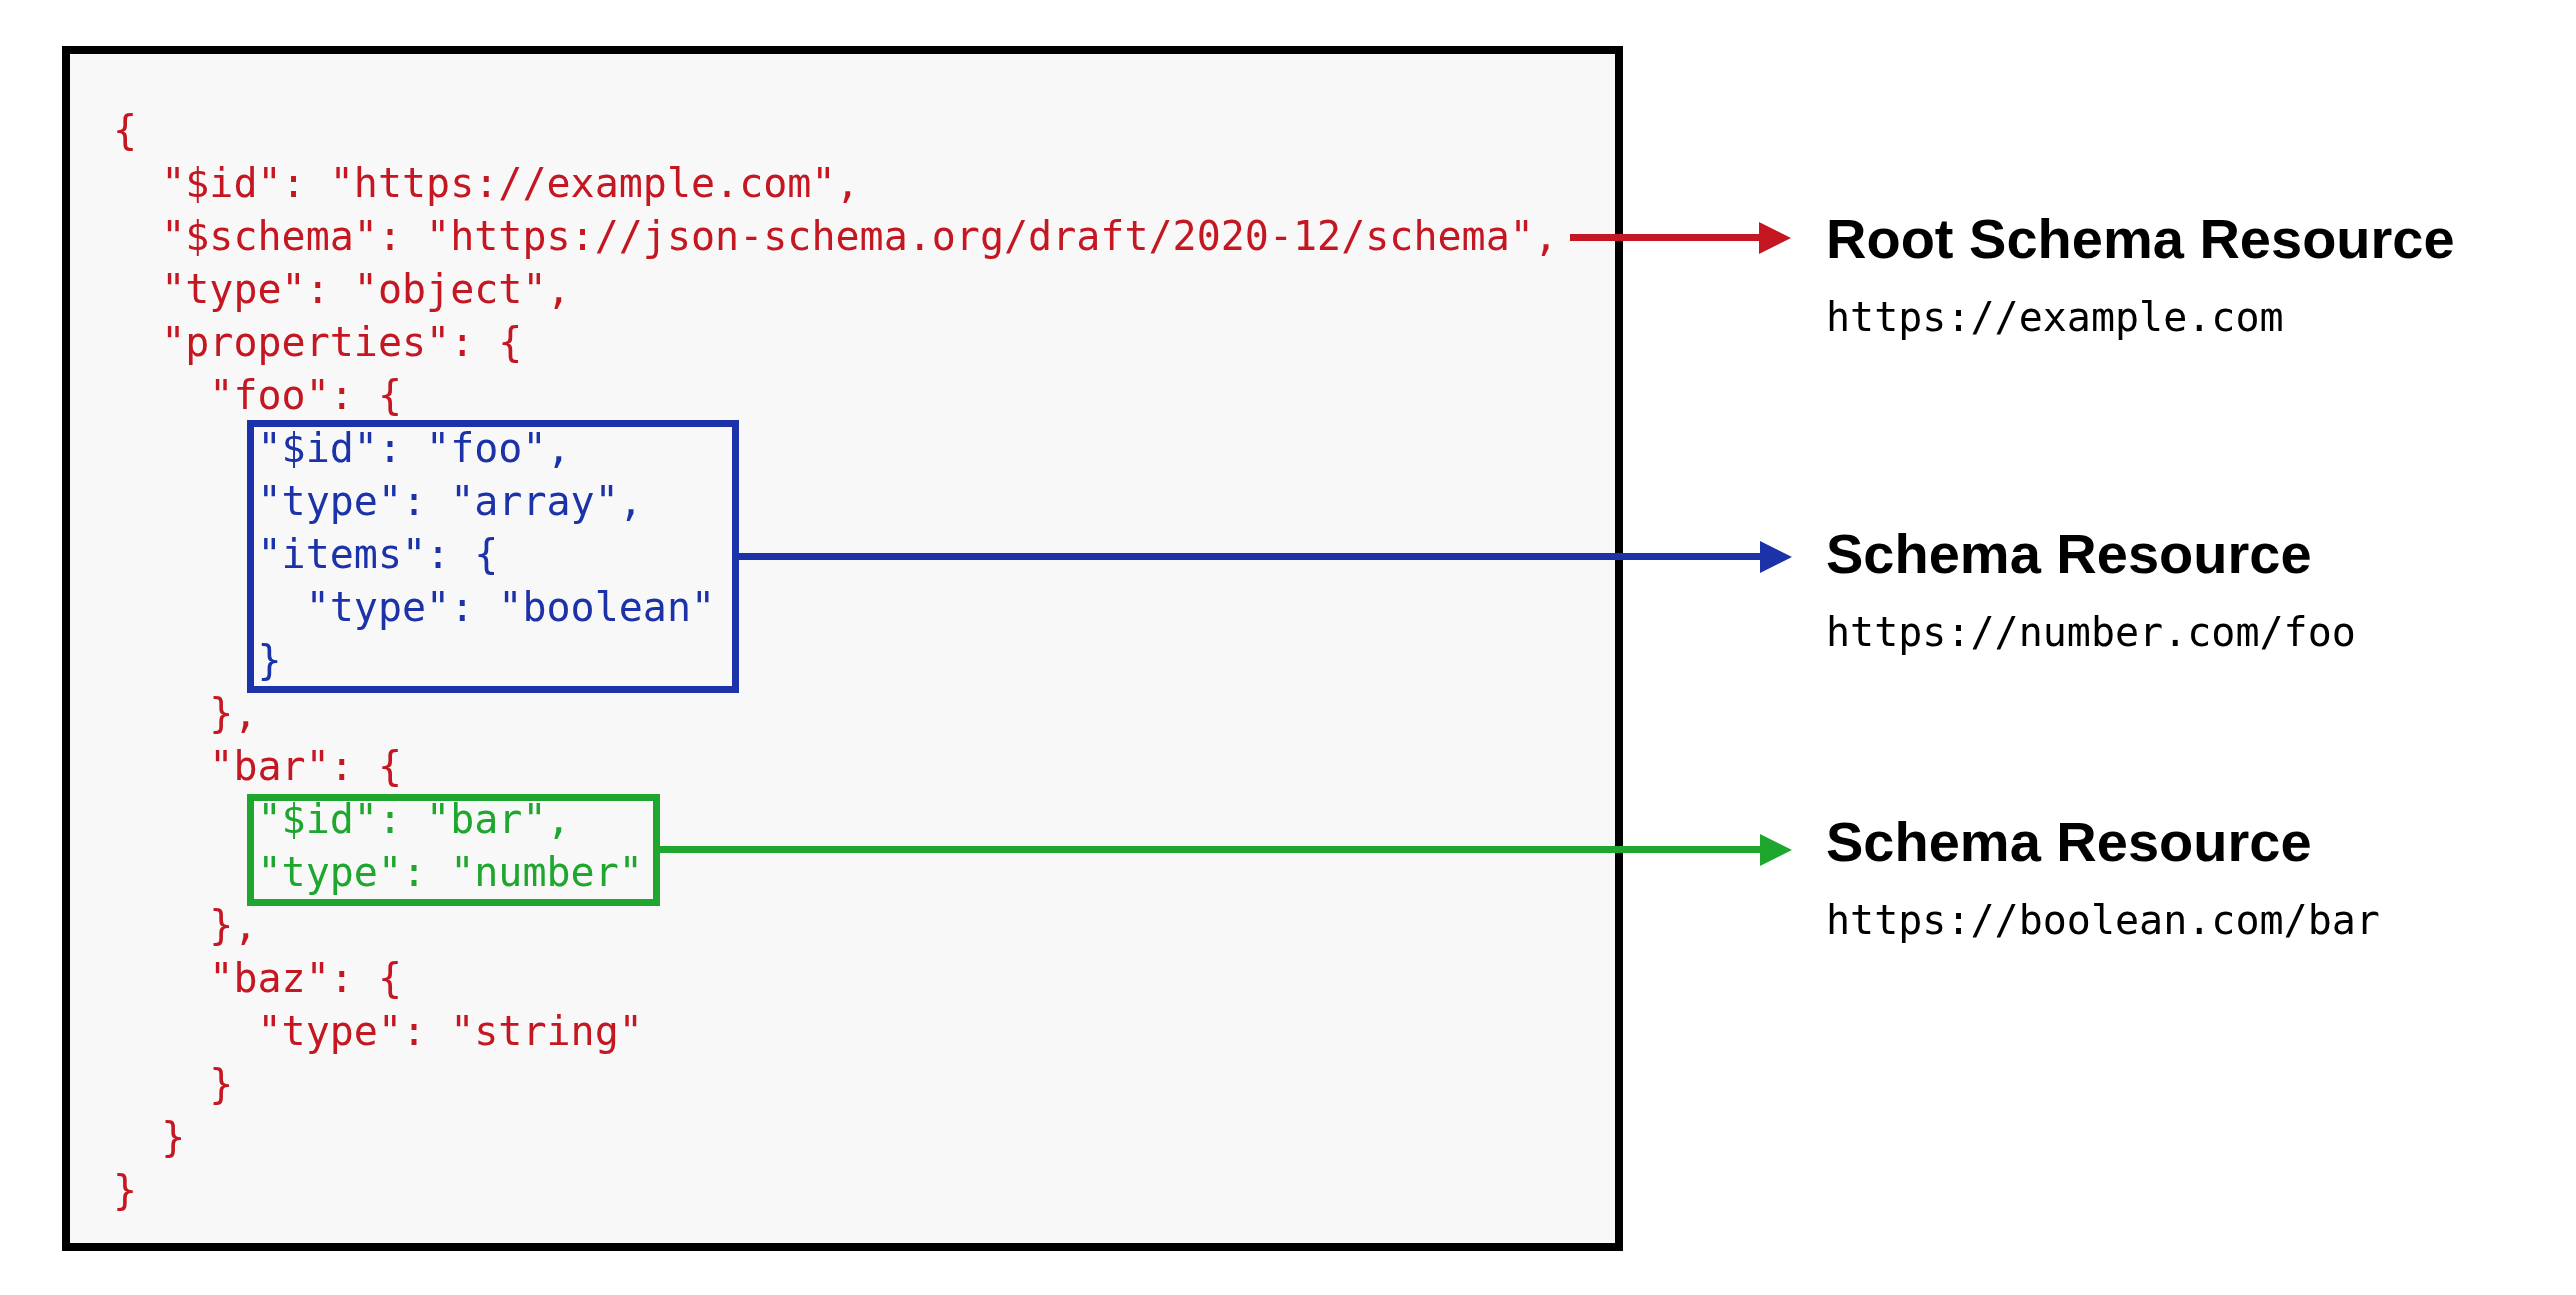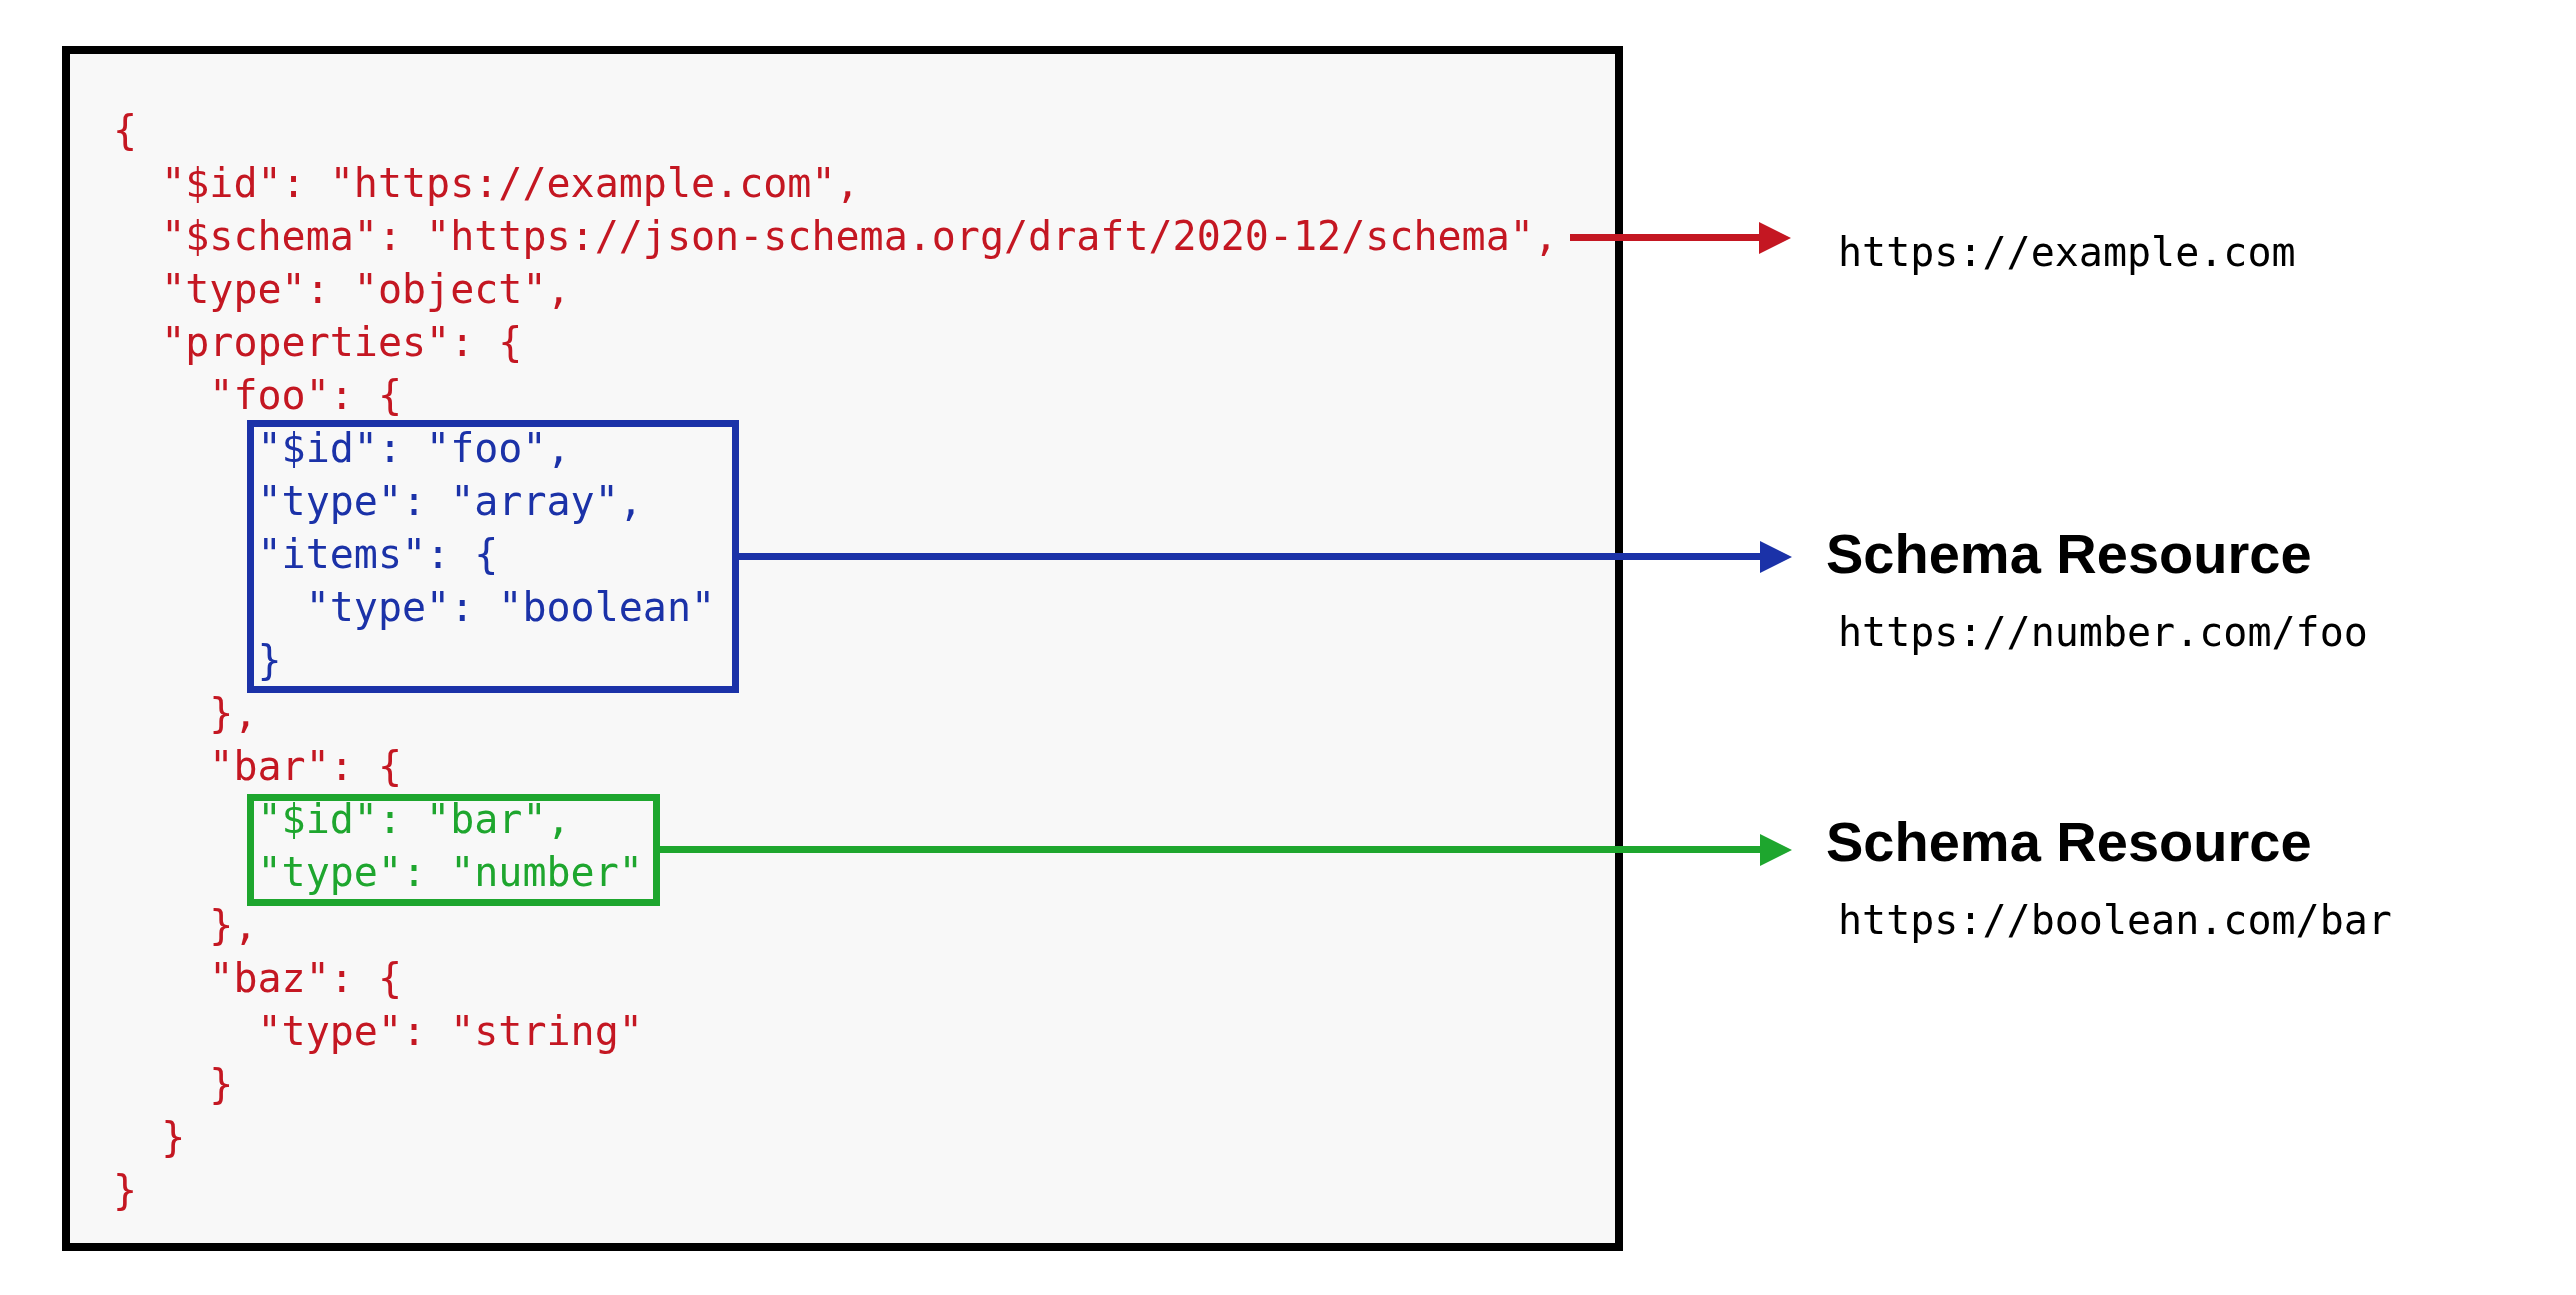--- a/index.html
+++ b/index.html
@@ -54,21 +54,20 @@
   .annotation.a2{top:809px;}
   .annotation .title{
     font-family:"Liberation Sans",sans-serif;font-weight:bold;
     font-size:56px;line-height:65px;color:var(--heading,#000);
     white-space:nowrap;
   }
   .annotation .url{
     margin-top:24.4px;font-family:"DejaVu Sans Mono",monospace;
     font-size:40px;line-height:45px;color:var(--heading,#000);
     white-space:nowrap;
-    margin-left:12px;
   }
 </style>
 </head>
 <body>
 
 <div class="canvas">
 
   <div class="code-panel">
     <div class="code-lines"><div class="code-line root">{</div><div class="code-line root">  "$id": "https://example.com",</div><div class="code-line root">  "$schema": "https://json-schema.org/draft/2020-12/schema",</div><div class="code-line root">  "type": "object",</div><div class="code-line root">  "properties": {</div><div class="code-line root">    "foo": {</div><div class="code-line foo">      "$id": "foo",</div><div class="code-line foo">      "type": "array",</div><div class="code-line foo">      "items": {</div><div class="code-line foo">        "type": "boolean"</div><div class="code-line foo">      }</div><div class="code-line root">    },</div><div class="code-line root">    "bar": {</div><div class="code-line bar">      "$id": "bar",</div><div class="code-line bar">      "type": "number"</div><div class="code-line root">    },</div><div class="code-line root">    "baz": {</div><div class="code-line root">      "type": "string"</div><div class="code-line root">    }</div><div class="code-line root">  }</div><div class="code-line root">}</div></div>
   </div>
@@ -83,20 +82,21 @@
   <div class="arrow blue-arrow">
     <div class="shaft"></div>
     <div class="head"></div>
   </div>
   <div class="arrow green-arrow">
     <div class="shaft"></div>
     <div class="head"></div>
   </div>
 
   <div class="annotation a0">
+    <div class="title">Root Schema Resource</div>
     <div class="url">https://example.com</div>
   </div>
   <div class="annotation a1">
     <div class="title">Schema Resource</div>
     <div class="url">https://number.com/foo</div>
   </div>
   <div class="annotation a2">
     <div class="title">Schema Resource</div>
     <div class="url">https://boolean.com/bar</div>
   </div>

